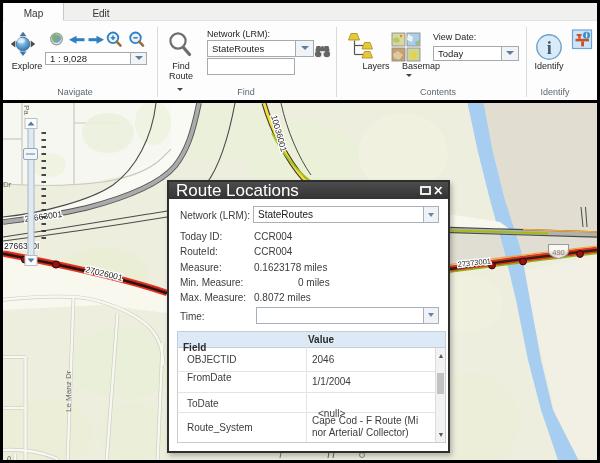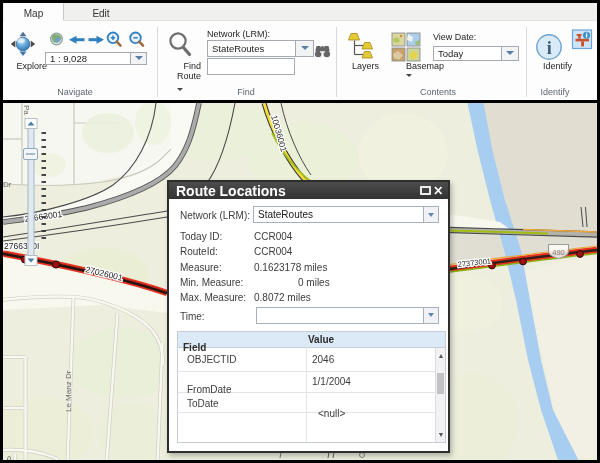--- a/index.html
+++ b/index.html
@@ -14,27 +14,27 @@
 #tab-review { left:137px; width:60px;margin-top:36px; }
 
 #ribbon { position:absolute; left:0; top:18px; width:594px; height:79px; background:#fdfdfd; }
 .sep { position:absolute; top:6px; height:70px; width:1px; background:#d9dcde; }
 .grouplabel { position:absolute; top:65.5px; font-size:9px; color:#5c6670; text-align:center; }
 .rlabel { position:absolute; font-size:9px; color:#262626; }
 .combo { position:absolute; background:#fff; border:1px solid #a5aab0; }
 .combo .txt { position:absolute; left:4px; top:0; bottom:0; font-size:9.5px; color:#1a1a1a; display:flex; align-items:center; }
 .ddbtn { position:absolute; right:0; top:0; bottom:0; background:#f2f3f5; border-left:1px solid #a5aab0; }
 .ddbtn:after { content:""; position:absolute; left:50%; top:50%; margin-left:-4px; margin-top:-2px; border-left:4px solid transparent; border-right:4px solid transparent; border-top:4px solid #5a7ea6; }
-.btnlabel { position:absolute; font-size:9px; color:#262626; text-align:right; }
+.btnlabel { position:absolute; font-size:9px; color:#262626; text-align:center; }
 
 #map { position:absolute; left:0; top:97px; width:594px; height:360px; background:#000; }
 #map svg { position:absolute; left:0; top:3px; }
 
 #panel { position:absolute; left:164px; top:177px; width:283px; height:273px; background:#fff; border:2px solid #2e2e2e; box-shadow:2px 3px 5px rgba(0,0,0,0.25); }
-#ptitle { position:absolute; left:0; top:0; right:0; height:17px; background:linear-gradient(#4c4c4c,#333333); color:#fff; font-size:14px; font-weight:bold; line-height:18px; padding-left:7px; }
+#ptitle { position:absolute; left:0; top:0; right:0; height:17px; background:linear-gradient(#4c4c4c,#333333); color:#fff; font-size:17px; font-weight:normal; line-height:18px; padding-left:7px; }
 .plab { position:absolute; left:11px; font-size:10px; color:#3c3c3c; }
 .pval { position:absolute; left:85px; font-size:10px; color:#3c3c3c; }
 .pcombo { position:absolute; background:#fff; border:1px solid #a8b0ba; height:17px; }
 .pcombo .txt { position:absolute; left:4px; top:0; bottom:0; font-size:10px; color:#1a1a1a; display:flex; align-items:center; }
 .pdd { position:absolute; right:0; top:0; bottom:0; width:15px; background:#f0f2f5; border-left:1px solid #a8b0ba; }
 .pdd:after { content:""; position:absolute; left:50%; top:50%; margin-left:-3.5px; margin-top:-2px; border-left:3.5px solid transparent; border-right:3.5px solid transparent; border-top:4px solid #6286ae; }
 #ptable { position:absolute; left:8px; top:149px; width:269px; height:112px; border:1px solid #c6cdd4; background:#fff; }
 #pthead { position:absolute; left:0; top:0; right:0; height:16px; background:#dce9f7; border-bottom:1px solid #c6cdd4; }
 #pthead .c1 { position:absolute; left:5px; top:10px; font-size:10px; font-weight:bold; color:#2b2b2b; }
 #pthead .c2 { position:absolute; left:130px; top:2px; font-size:10px; font-weight:bold; color:#2b2b2b; }
@@ -155,21 +155,21 @@
     <div style="position:absolute;left:174px;top:66.5px;width:0;height:0;border-left:3px solid transparent;border-right:3px solid transparent;border-top:3px solid #444;"></div>
     <div class="rlabel" style="left:204px;top:8px;">Network (LRM):</div>
     <div class="combo" style="left:204px;top:18.5px;width:107px;height:17px;">
       <div class="txt">StateRoutes</div>
           <div class="ddbtn" style="width:18px;"></div>
     </div>
     <div class="combo" style="left:204px;top:36.5px;width:88px;height:17px;"></div>
     <div class="grouplabel" style="left:203px;width:80px;">Find</div>
     <div class="sep" style="left:333px;"></div>
 
-    <div class="btnlabel" style="left:330px;top:40px;width:46px;">Layers</div>
+    <div class="btnlabel" style="left:350px;top:40px;width:46px;">Layers</div>
     <div class="btnlabel" style="left:395px;top:40px;width:46px;">Basemap</div>
     <div style="position:absolute;left:403px;top:53px;width:0;height:0;border-left:3px solid transparent;border-right:3px solid transparent;border-top:3px solid #444;"></div>
     <div class="rlabel" style="left:430px;top:11px;">View Date:</div>
     <div class="combo" style="left:430px;top:24.5px;width:86px;height:15px;">
       <div class="txt">Today</div>
           <div class="ddbtn" style="width:17px;"></div>
     </div>
     <div class="grouplabel" style="left:395px;width:80px;">Contents</div>
     <div class="sep" style="left:523px;"></div>
 
@@ -363,26 +363,30 @@
       <div id="pthead">
             <div class="c1">Field</div>
             <div class="c2">Value</div>
           </div>
       <div id="tdiv"></div>
       <div class="trow" style="top:16px;height:24px;">
             <div class="c1" style="top:6px;">OBJECTID</div>
             <div class="c2" style="top:6px;">2046</div>
           </div>
       <div class="trow" style="top:40px;height:20.5px;">
-            <div class="c1" style="top:12px;">FromDate</div>
+            <div class="c1" style="top:0;">FromDate</div>
             <div class="c2" style="top:4px;">1/1/2004</div>
           </div>
       <div class="trow" style="top:60.5px;height:20.5px;">
             <div class="c1" style="top:5px;">ToDate</div>
             <div class="c2" style="top:15px;margin-left:6px;">&lt;null&gt;</div>
+          </div>
+      <div class="trow" style="top:81px;height:30px;border-bottom:none;">
+            <div class="c1" style="top:9px;">Route_System</div>
+            <div class="c2" style="top:2px;width:128px;line-height:12px;">Cape Cod - F Route (Mi<br>nor Arterial/ Collector)</div>
           </div>
       <div id="scroll">
         <div class="sarr" style="top:4px;">▲</div>
         <div id="sthumb"></div>
         <div class="sarr" style="bottom:4px;">▼</div>
       </div>
     </div>
   </div>
 </div>
 </div>

